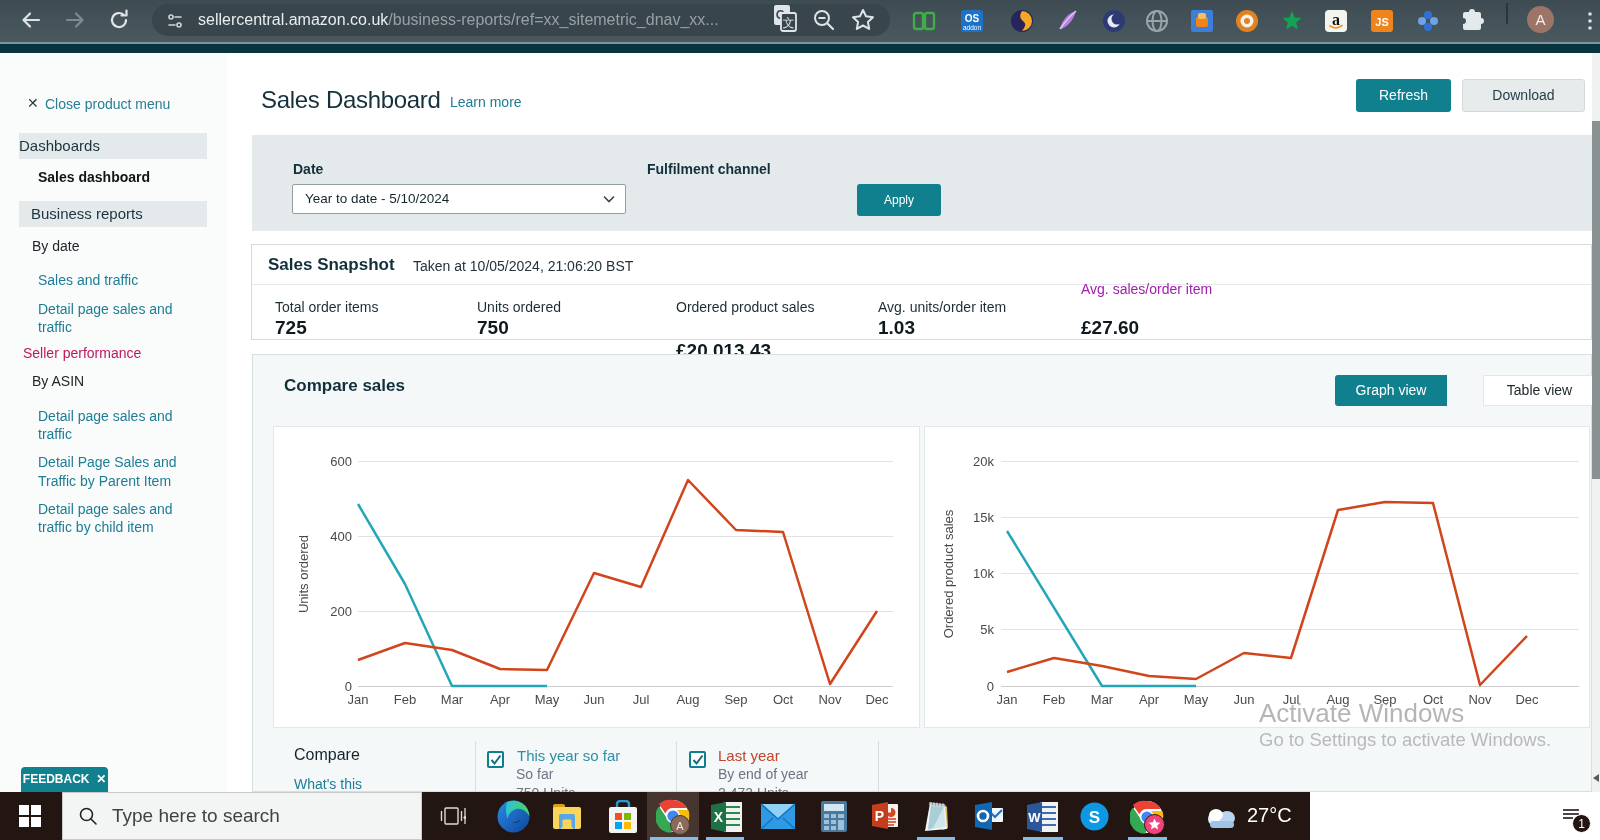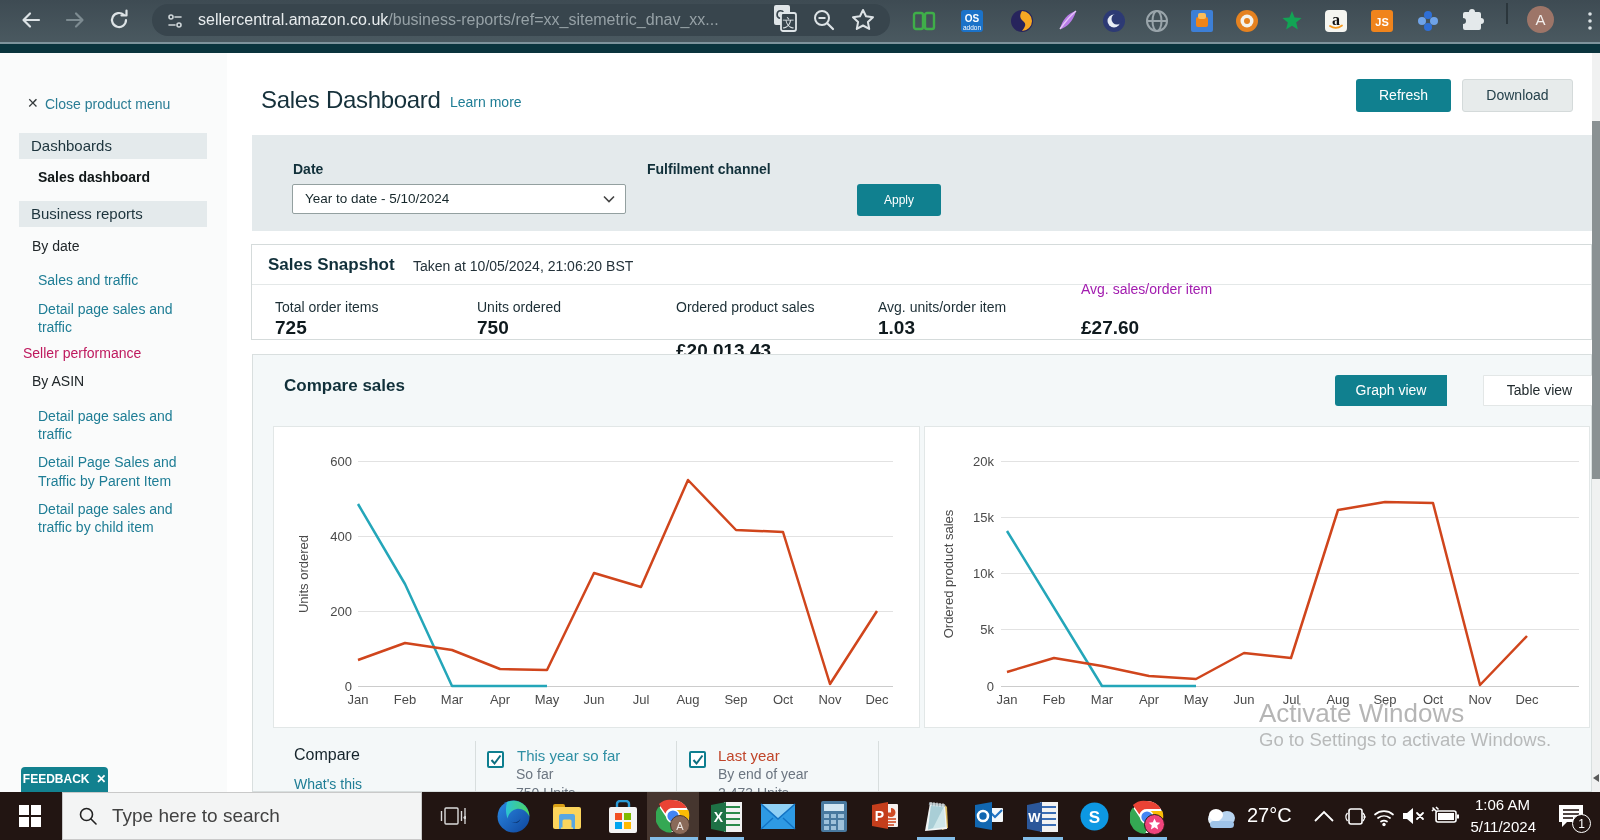--- a/index.html
+++ b/index.html
@@ -122,36 +122,36 @@
   </svg>
 </div>
 
 <div class="abs" style="left:0;top:42px;width:1600px;height:11px;background:#0a343d;border-top:2px solid #7e949c;"></div>
 
 <div class="abs" id="page" style="left:0;top:53px;width:1600px;height:739px;background:#fff;overflow:hidden;">
 
   <div class="abs" style="left:0;top:0;width:227px;height:739px;background:#fafbfb;"></div>
   <div class="abs" style="left:27px;top:42px;width:200px;font-size:14px;color:#353b3d;">✕</div>
   <div class="abs" style="left:45px;top:43px;font-size:14px;color:#2a7d95;">Close product menu</div>
-  <div class="abs" style="left:19px;top:80px;width:188px;height:26px;background:#e4eaec;font-size:15px;color:#1c333c;line-height:26px;padding-left:12px;">Dashboards</div>
+  <div class="abs" style="left:19px;top:80px;width:188px;height:26px;background:#e4eaec;font-size:15px;color:#1c333c;line-height:26px;">Dashboards</div>
   <div class="abs" style="left:38px;top:116px;font-size:14px;font-weight:bold;color:#101617;">Sales dashboard</div>
   <div class="abs" style="left:19px;top:148px;width:188px;height:26px;background:#e4eaec;font-size:15px;color:#1c333c;line-height:26px;padding-left:12px;">Business reports</div>
   <div class="abs" style="left:32px;top:185px;font-size:14px;color:#21272a;">By date</div>
   <div class="abs" style="left:38px;top:219px;font-size:14px;color:#1e7d95;">Sales and traffic</div>
   <div class="abs" style="left:38px;top:247px;width:170px;font-size:14px;line-height:18px;color:#1e7d95;">Detail page sales and traffic</div>
   <div class="abs" style="left:23px;top:292px;font-size:14px;color:#be185d;">Seller performance</div>
   <div class="abs" style="left:32px;top:320px;font-size:14px;color:#21272a;">By ASIN</div>
   <div class="abs" style="left:38px;top:354px;width:170px;font-size:14px;line-height:18px;color:#1e7d95;">Detail page sales and traffic</div>
   <div class="abs" style="left:38px;top:447px;width:172px;font-size:14px;line-height:18px;color:#1e7d95;">Detail page sales and traffic by child item</div>
   <div class="abs" style="left:38px;top:400px;width:180px;font-size:14px;line-height:19px;color:#1e7d95;">Detail Page Sales and Traffic by Parent Item</div>
 
   <div class="abs" style="left:261px;top:33px;font-size:24px;letter-spacing:-0.3px;color:#16313b;">Sales Dashboard</div>
   <div class="abs" style="left:450px;top:41px;font-size:14px;color:#1e7d95;">Learn more</div>
   <div class="abs" style="left:1356px;top:26px;width:95px;height:33px;background:#10808f;border-radius:3px;color:#fff;font-size:14px;text-align:center;line-height:33px;">Refresh</div>
-  <div class="abs" style="left:1462px;top:26px;width:111px;height:33px;background:#e7ebeb;border:1px solid #d4dada;border-radius:3px;color:#25414b;font-size:14px;text-align:center;line-height:31px;">Download</div>
+  <div class="abs" style="left:1462px;top:26px;width:123px;height:33px;background:#e7ebeb;border:1px solid #d4dada;border-radius:3px;color:#25414b;font-size:14px;text-align:center;line-height:31px;">Download</div>
 
   <div class="abs" style="left:252px;top:82px;width:1340px;height:96px;background:#e4eaec;"></div>
   <div class="abs" style="left:293px;top:108px;font-size:14px;font-weight:bold;color:#11303a;">Date</div>
   <div class="abs" style="left:292px;top:131px;width:334px;height:30px;background:#fff;border:1px solid #93a0a0;border-radius:2px;font-size:13.5px;color:#16272b;line-height:28px;padding-left:12px;">Year to date - 5/10/2024
     <svg class="abs" style="right:10px;top:10px;" width="12" height="8" viewBox="0 0 12 8">
         <path d="M1 1.5 L6 6.5 L11 1.5" stroke="#444" stroke-width="1.6" fill="none"></path>
       </svg>
   </div>
   <div class="abs" style="left:647px;top:108px;font-size:14px;font-weight:bold;color:#11303a;">Fulfilment channel</div>
   <div class="abs" style="left:857px;top:131px;width:84px;height:32px;background:#10808f;border-radius:3px;color:#fff;font-size:12px;text-align:center;line-height:32px;">Apply</div>
@@ -268,21 +268,21 @@
   <div class="abs" style="left:1259px;top:645px;font-size:26px;color:rgba(128,128,128,0.58);">Activate Windows</div>
   <div class="abs" style="left:1259px;top:676px;font-size:18.5px;color:rgba(128,128,128,0.52);">Go to Settings to activate Windows.</div>
 
   <div class="abs" style="left:21px;top:714px;width:87px;height:25px;background:#12818f;border-radius:4px 4px 0 0;color:#fff;font-size:12px;font-weight:bold;text-align:center;line-height:25px;">FEEDBACK&nbsp; ✕</div>
 
   <div class="abs" style="left:1592px;top:0;width:8px;height:739px;background:#f0f1f1;"></div>
   <div class="abs" style="left:1592px;top:68px;width:8px;height:358px;background:#8a9193;"></div>
   <div class="abs" style="left:1593px;top:721px;width:0;height:0;border-top:4px solid transparent;border-bottom:4px solid transparent;border-right:6px solid #5a5a5a;"></div>
 </div>
 
-<div class="abs" id="taskbar" style="left:0;top:792px;width:1600px;height:48px;background:#221512;">
+<div class="abs" id="taskbar" style="left:0;top:792px;width:1310px;height:48px;background:#221512;">
 
   <svg class="abs" style="left:19px;top:13px;" width="22" height="22" viewBox="0 0 22 22">
     <rect x="0" y="0" width="10" height="10" fill="#fff"></rect>
       <rect x="12" y="0" width="10" height="10" fill="#fff"></rect>
     <rect x="0" y="12" width="10" height="10" fill="#fff"></rect>
       <rect x="12" y="12" width="10" height="10" fill="#fff"></rect>
   </svg>
 
   <div class="abs" style="left:62px;top:0;width:360px;height:48px;background:#f3f4f4;border:1px solid #c9c9c9;"></div>
   <svg class="abs" style="left:78px;top:14px;" width="20" height="20" viewBox="0 0 20 20">

